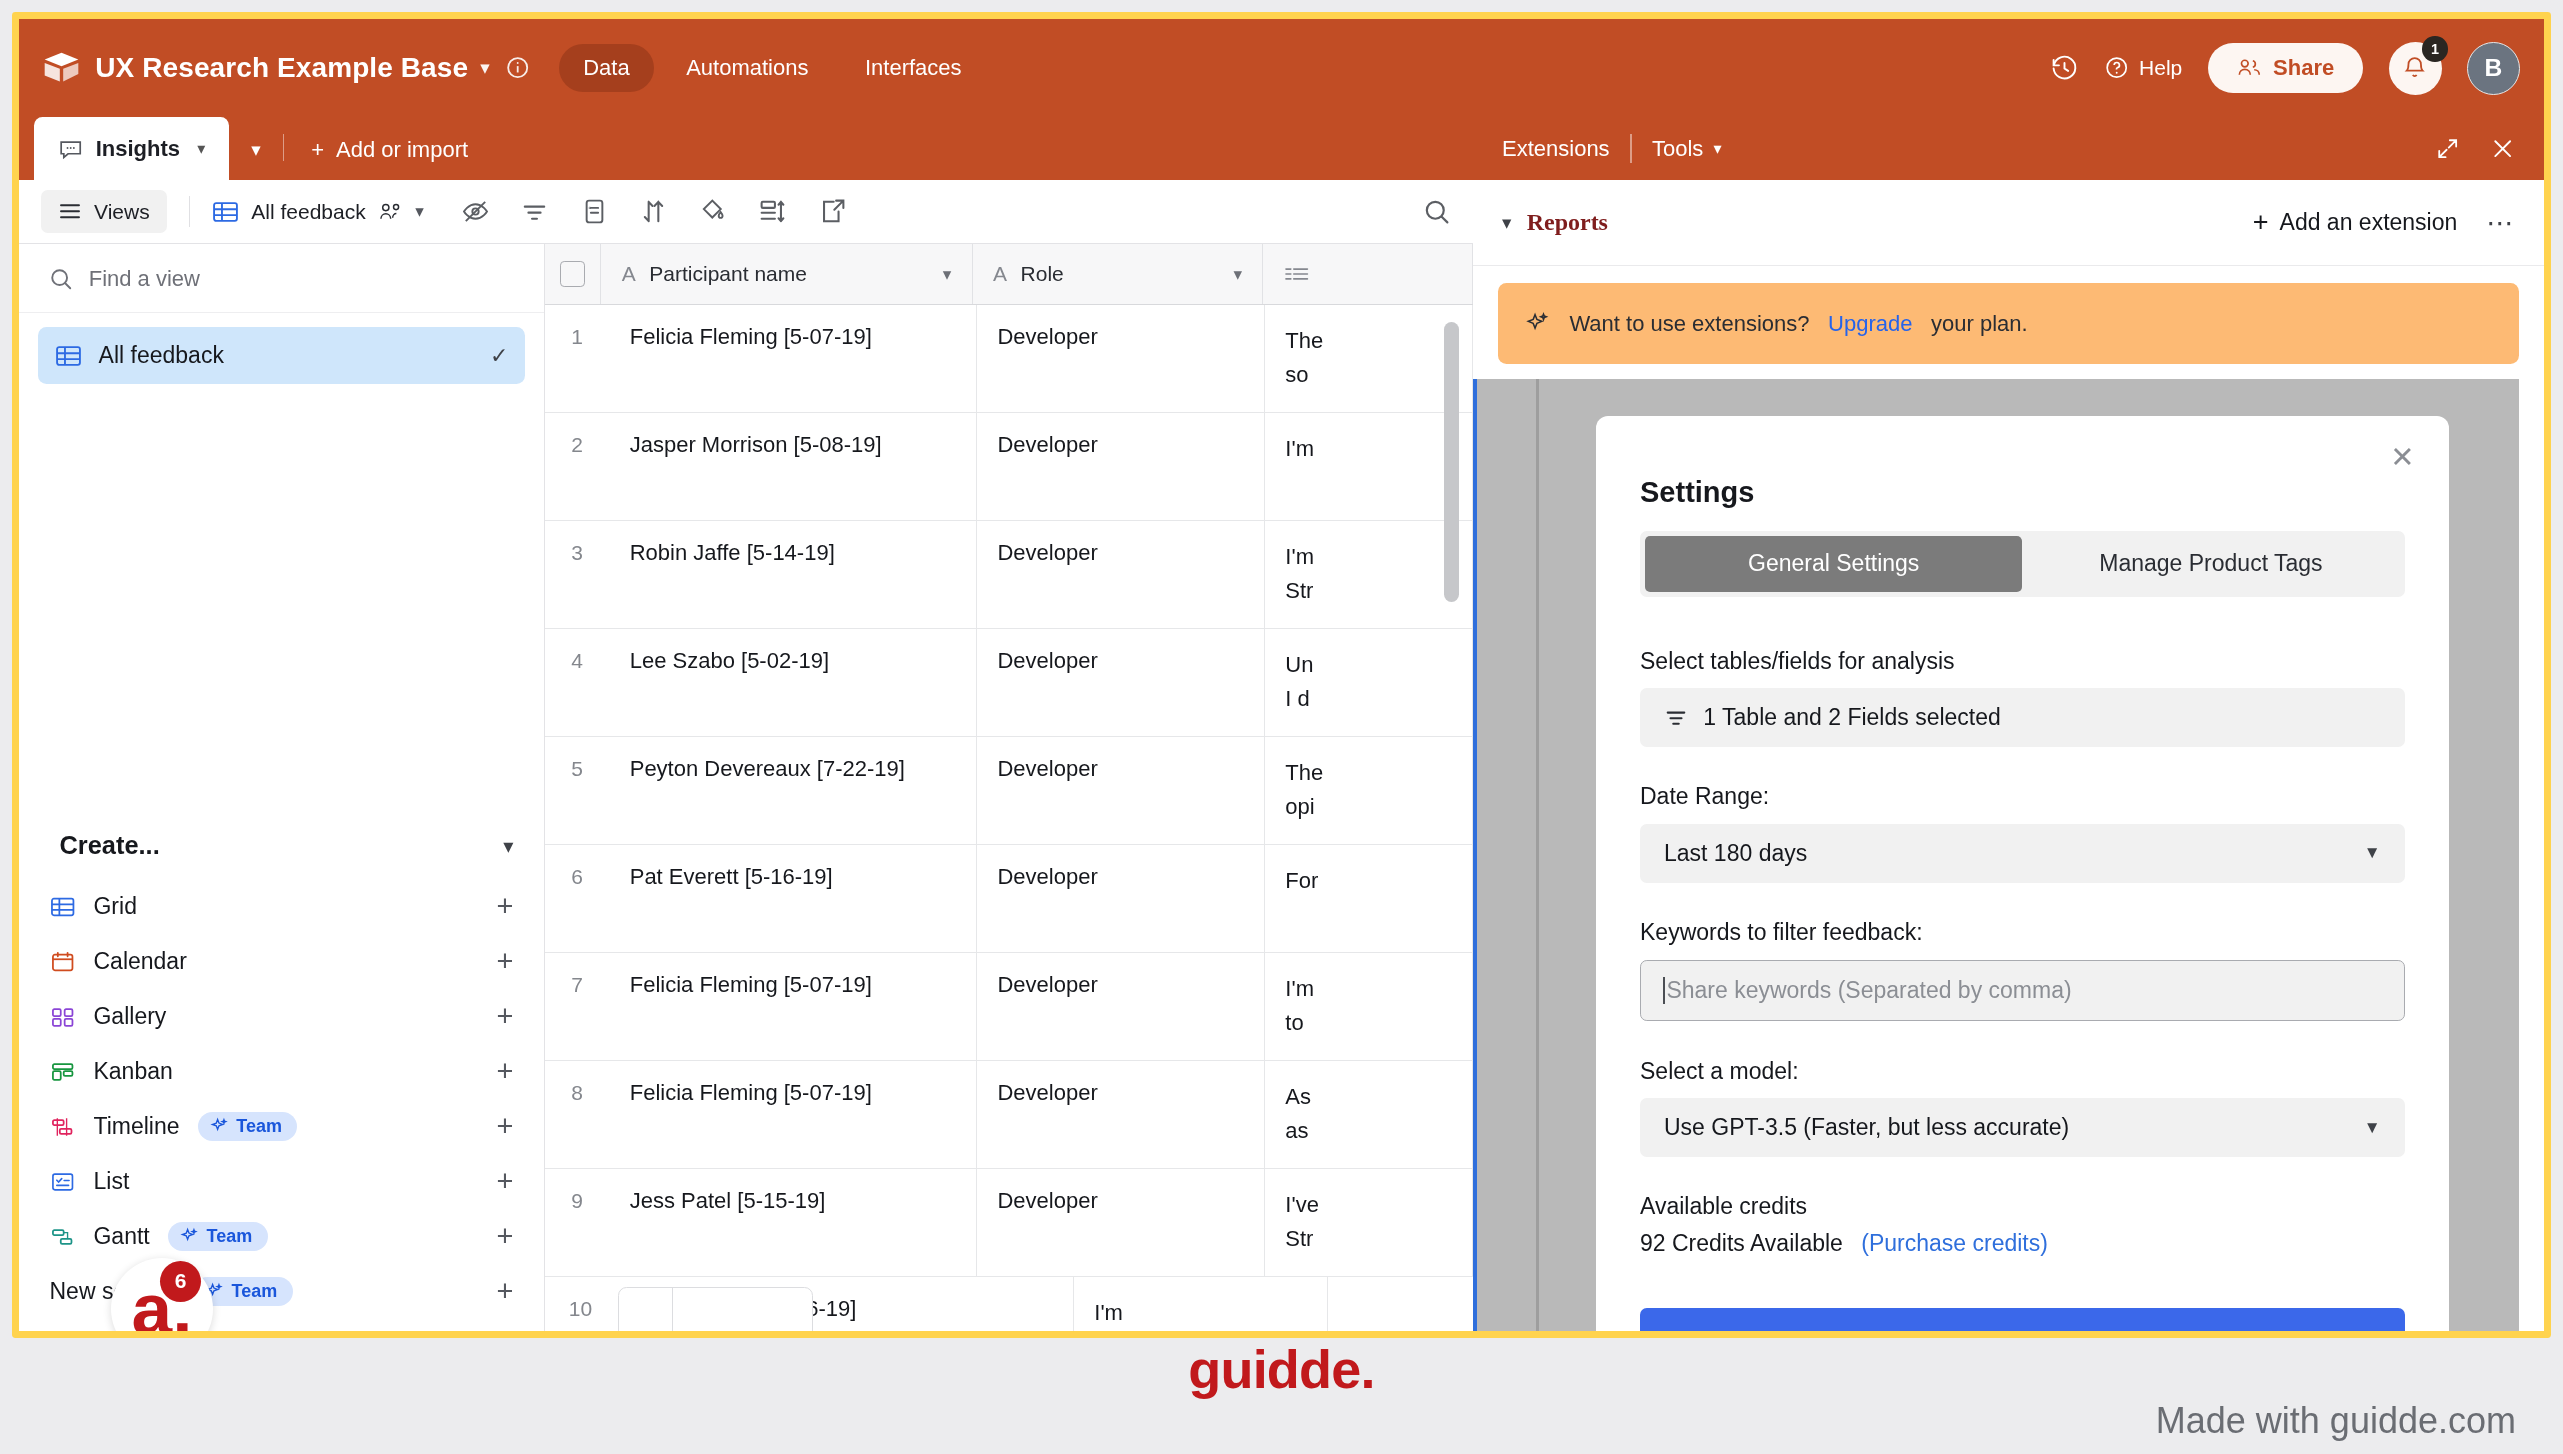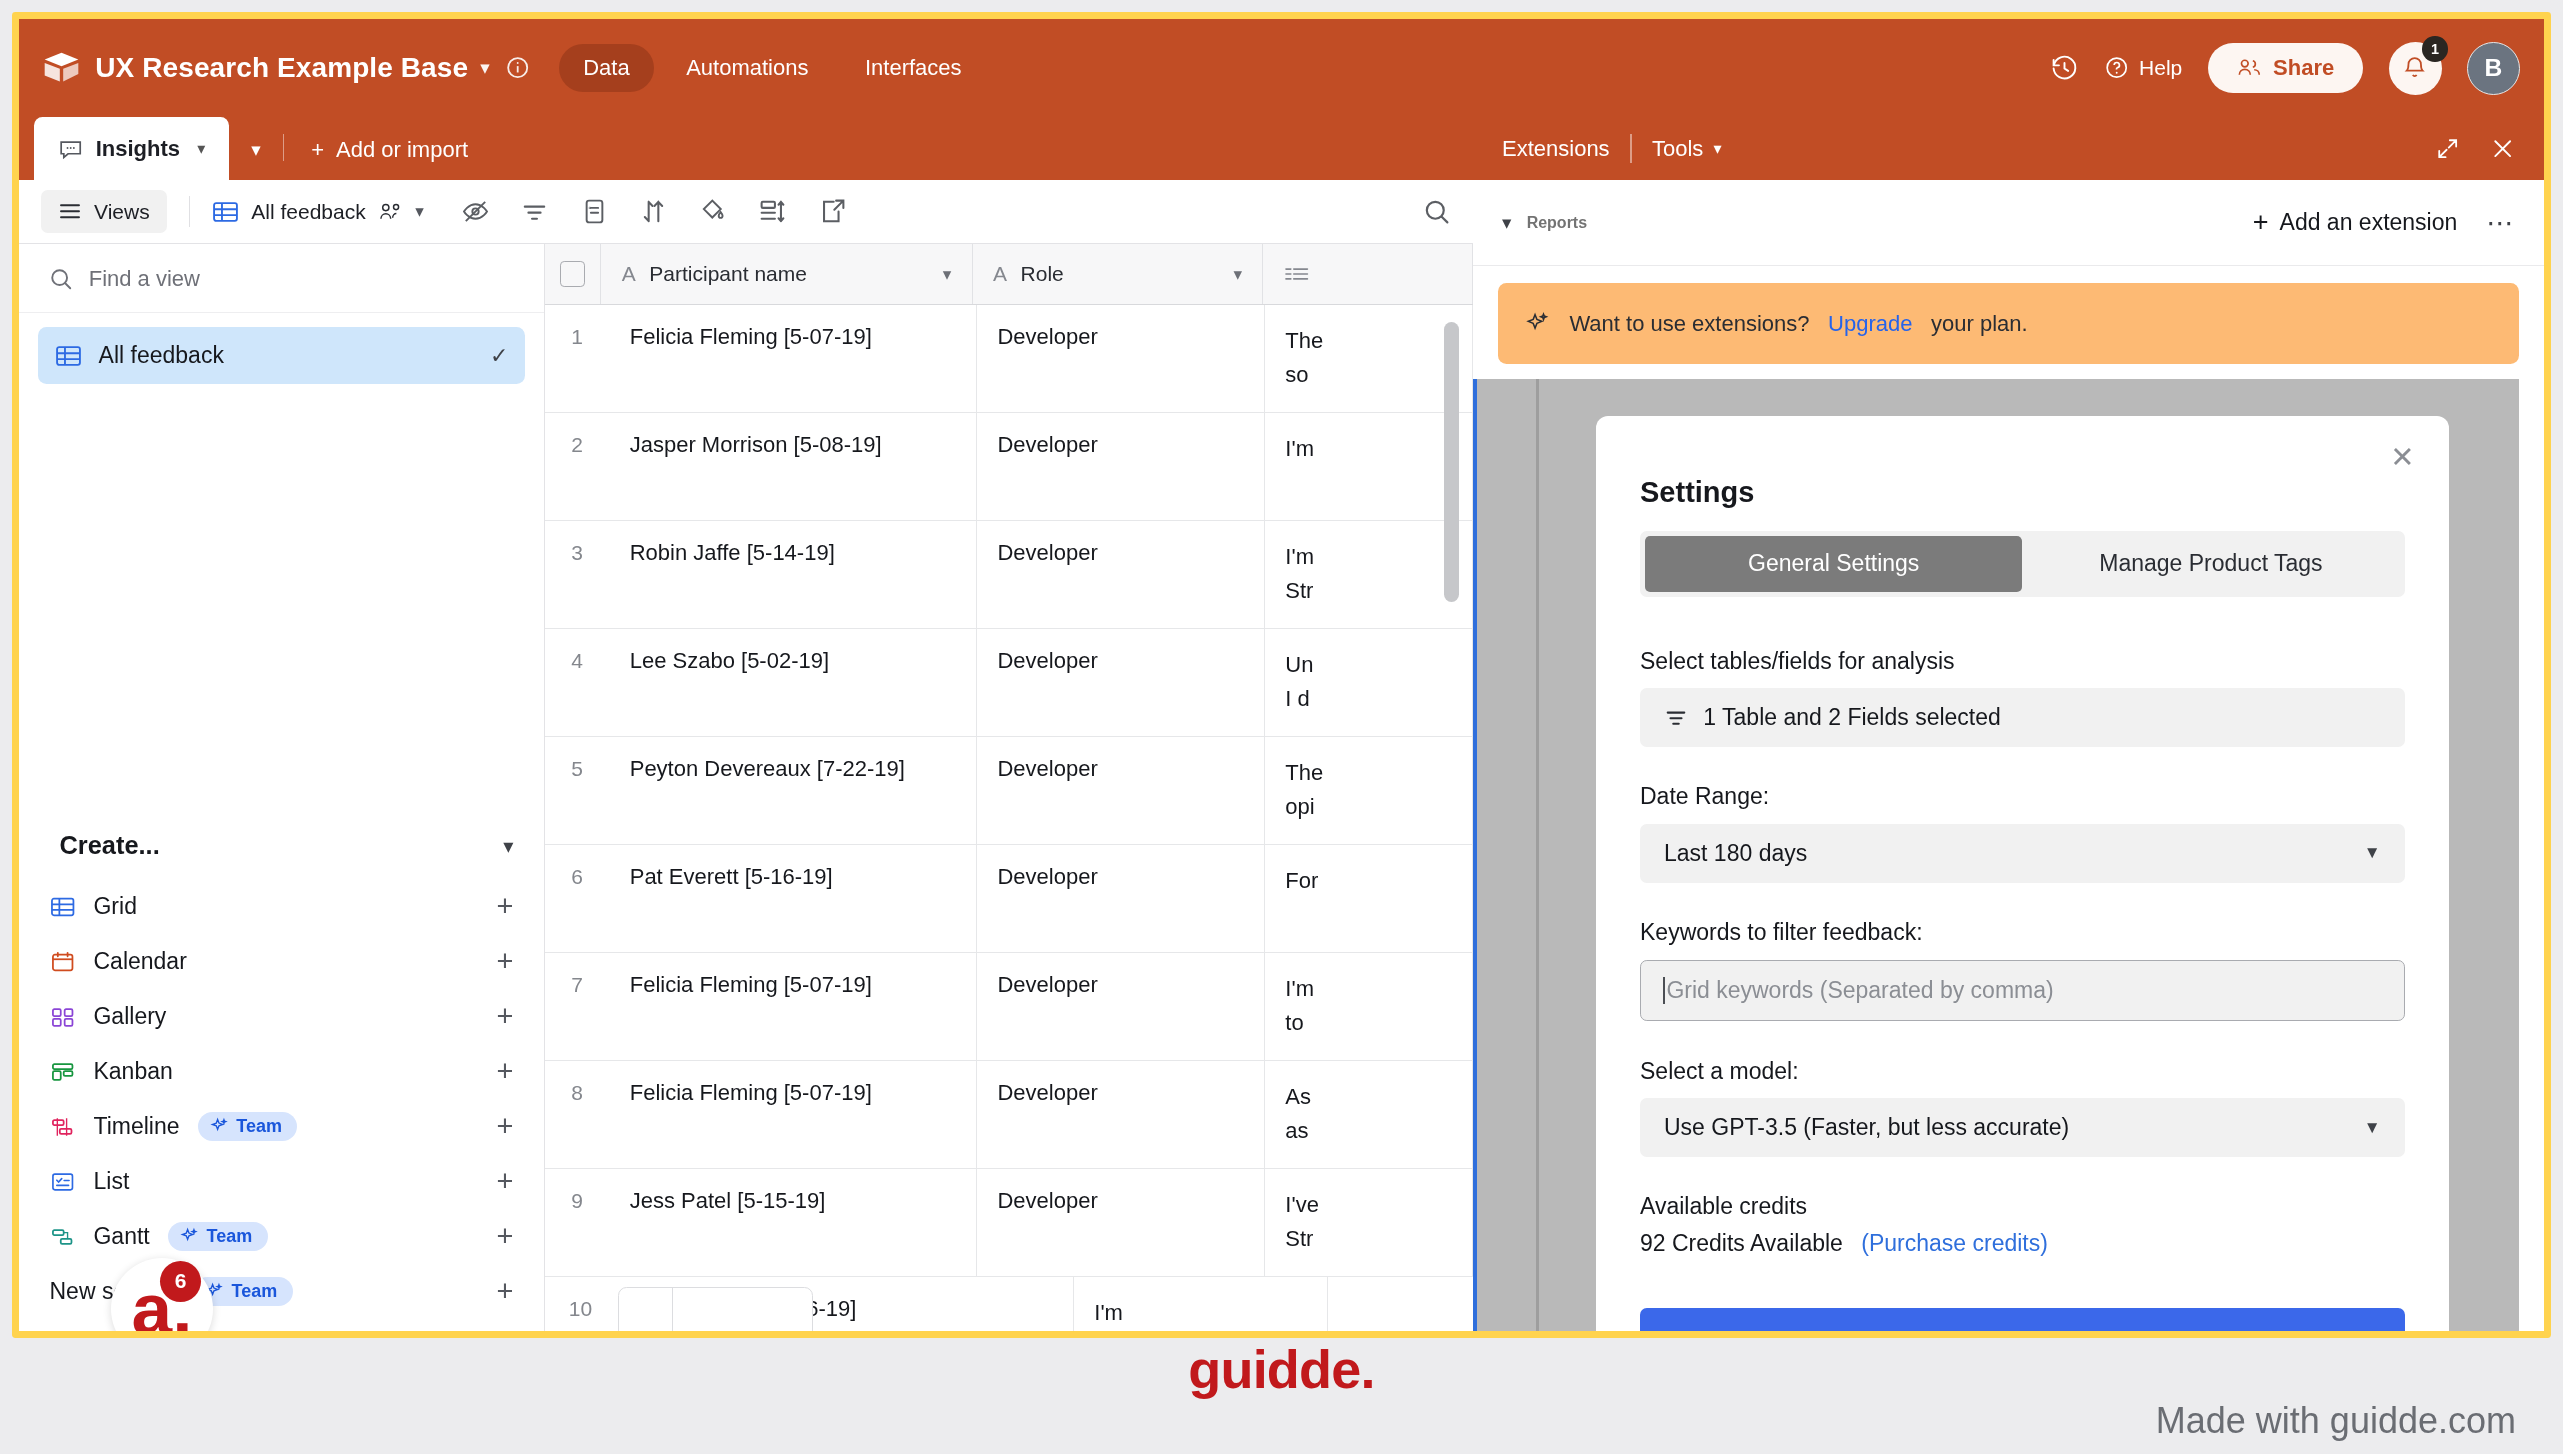--- a/index.html
+++ b/index.html
@@ -248,21 +248,21 @@
     padding: 0 29px; color: #fff; font-size: 22px; gap: 20.3px;
   }
   .ext-topbar .sep { width: 1.7px; height: 29px; background: rgba(255,255,255,.45); }
   .ext-topbar .tools { display: flex; align-items: center; gap: 10.2px; }
   .ext-topbar .right { margin-left: auto; display: flex; align-items: center; gap: 29px;}
   .ext-sub {
     height: 86px; display: flex; align-items: center;
     padding: 0 29px; gap: 15.3px;
     border-bottom: 0.8px solid #eaeaec; background: #fff;
   }
-  .ext-sub .title { font-size: 16px; font-weight: 600; color: #737373; }
+  .ext-sub .title { font-size: 24px; font-weight: 600; color: #7f1d1d; font-family: Liberation Serif, serif; }
   .ext-sub .caret { font-size: 18.6px; color: #3f4248; }
   .ext-sub .right { margin-left: auto; display: flex; align-items: center; gap: 29px; }
   .add-ext {
     display: flex; align-items: center; gap: 11px;
     font-size: 23px; color: #16181d;
   }
   .dots { font-size: 27px; color: #3f4248; letter-spacing: 1.7px; }
 
   .upgrade-banner {
     margin: 17px 25.4px 0 25.4px; height: 81px;
@@ -844,21 +844,21 @@
 
           <div class="field-label">Date Range:</div>
           <div class="selectbox">
             <span>Last 180 days</span>
             <span class="arrow">▼</span>
           </div>
 
           <div class="field-label">Keywords to filter feedback:</div>
           <div class="textinput">
             <span class="caretbar"></span>
-            <span>Grid keywords (Separated by comma)</span>
+            <span>Share keywords (Separated by comma)</span>
           </div>
 
           <div class="field-label">Select a model:</div>
           <div class="selectbox">
             <span>Use GPT-3.5 (Faster, but less accurate)</span>
             <span class="arrow">▼</span>
           </div>
 
           <div class="credits-label">Available credits</div>
           <div class="credits-line">

